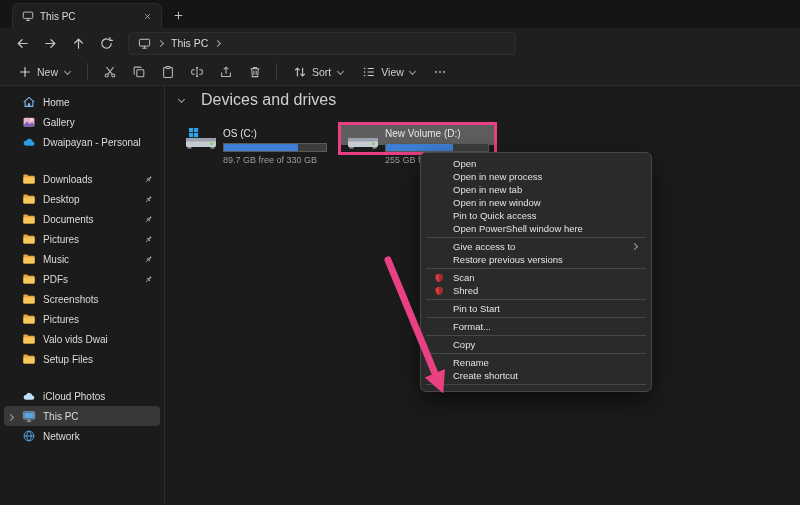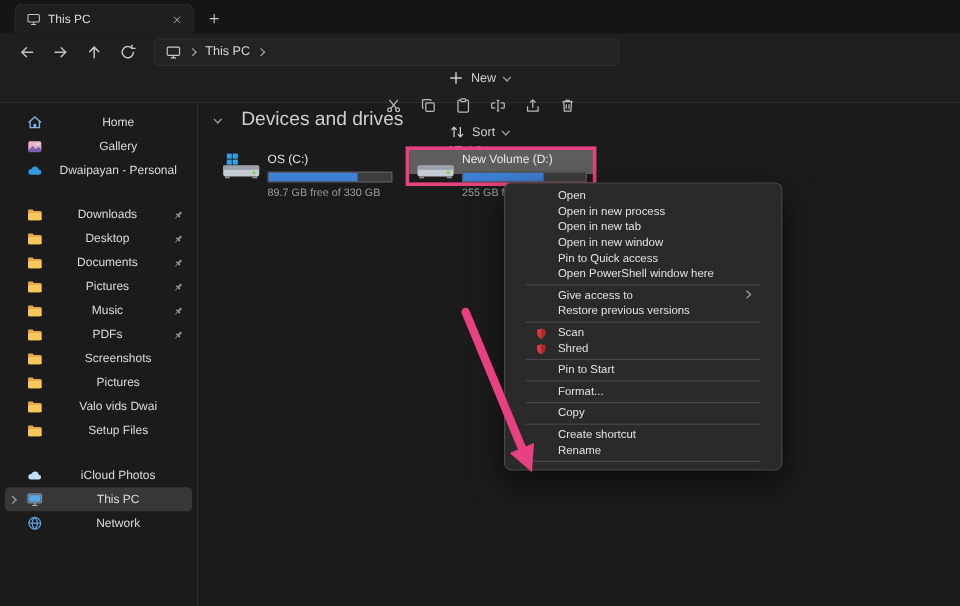--- a/index.html
+++ b/index.html
@@ -18,60 +18,60 @@
   .newtab svg{width:11px;height:11px;}
 
   
   .navbar{position:absolute;left:0;top:28px;width:800px;height:30px;background:#1f1f1f;display:flex;align-items:center;gap:3px;padding:0 10px;}
   .nav-btn{width:25px;height:24px;display:flex;align-items:center;justify-content:center;color:#c4c4c4;border-radius:4px;}
   .nav-btn svg{width:15px;height:15px;}
   .addressbar{margin-left:6px;height:23px;width:388px;background:#232323;border:1px solid #2e2e2e;border-radius:4px;display:flex;align-items:center;gap:6px;padding:0 9px;font-size:10.5px;color:#d9d9d9;}
   .crumb-ico svg{width:13px;height:13px;}
 
   
-  .toolbar{position:absolute;left:0;top:58px;width:800px;height:28px;background:#1f1f1f;border-bottom:1px solid #2c2c2c;display:flex;align-items:center;gap:2px;padding:0 10px;flex-direction:column;}
+  .toolbar{position:absolute;left:0;top:58px;width:800px;height:28px;background:#1f1f1f;border-bottom:1px solid #2c2c2c;display:flex;align-items:center;gap:2px;padding:0 10px;}
   .tb-btn{display:flex;align-items:center;gap:5px;height:23px;padding:0 8px;border-radius:4px;color:#cfcfcf;font-size:10.5px;}
   .tb-btn svg,.tb-iconbtn svg{width:14px;height:14px;}
   .tb-iconbtn{width:27px;height:23px;display:flex;align-items:center;justify-content:center;color:#b9b9b9;border-radius:4px;}
   .tb-group{display:flex;align-items:center;gap:2px;}
   .tb-sep{width:1px;height:17px;background:#3a3a3a;margin:0 6px;}
 
   .chev-down,.chev-right{width:8px;height:8px;display:inline-block;position:relative;flex:0 0 auto;}
   .chev-down::after,.chev-right::after{content:"";position:absolute;width:4px;height:4px;border-right:1.2px solid #a2a2a2;border-bottom:1.2px solid #a2a2a2;}
   .chev-down::after{left:1.5px;top:1px;transform:rotate(45deg);}
   .chev-right::after{left:1px;top:1.5px;transform:rotate(-45deg);}
 
   
   .content{position:absolute;left:0;top:86px;width:800px;height:419px;display:flex;}
   .sidebar{width:165px;height:100%;border-right:1px solid #2d2d2d;padding:6px 4px 0 4px;overflow:hidden;}
   .sb-item{height:20px;display:flex;align-items:center;gap:7px;padding:0 6px 0 18px;border-radius:4px;font-size:10px;color:#dcdcdc;position:relative;}
   .sb-item.selected{background:#383838;}
   .sb-chev{position:absolute;left:3px;top:6px;}
   .sb-ico svg{width:14px;height:14px;}
-  .sb-label{flex:1;overflow:hidden;text-overflow:ellipsis;white-space:nowrap;text-align:center;}
+  .sb-label{flex:1;overflow:hidden;text-overflow:ellipsis;white-space:nowrap;}
   .sb-pin{margin-left:auto;}
   .sb-pin svg{width:11px;height:11px;}
   .sb-gap{height:17px;}
 
   .main{flex:1;padding:6px 0 0 12px;position:relative;}
   .section-header{display:flex;align-items:center;gap:16px;font-size:16px;color:#cfcfcf;height:15px;}
   .drives{display:flex;gap:12px;margin-top:18px;padding-left:4px;}
   .drive-tile{width:150px;display:flex;gap:6px;position:relative;padding:2px 4px;}
   .drive-tile>*{position:relative;z-index:1;}
   .drive-ico svg{width:32px;height:26px;}
   .drive-info{flex:1;min-width:0;}
   .drive-name{font-size:10px;line-height:14px;white-space:nowrap;overflow:hidden;}
   .drive-bar{width:100%;height:9px;background:#3d3d3d;border:1px solid #5a5a5a;margin:2px 0 3px 0;}
   .drive-fill{height:100%;background:#3e7fd4;}
   .drive-free{font-size:9px;color:#9c9c9c;white-space:nowrap;overflow:hidden;}
   .sel-bg{position:absolute;left:-2px;right:-2px;top:0;height:20px;background:#5e5e5e;z-index:0;}
   .tile-annot{position:absolute;left:-5px;right:-4px;top:-3px;height:33px;border:3px solid var(--annot);z-index:6;}
 
   
-  .context-menu{position:absolute;left:420px;top:152px;width:232px;background:#2a2a2a;border:1px solid #474747;border-radius:6px;padding:4px 16px;box-shadow:0 10px 26px rgba(0,0,0,.55);z-index:10;}
+  .context-menu{position:absolute;left:420px;top:152px;width:232px;background:#2a2a2a;border:1px solid #474747;border-radius:6px;padding:4px 4px;box-shadow:0 10px 26px rgba(0,0,0,.55);z-index:10;}
   .menu-item{height:13px;display:flex;align-items:center;padding:0 8px 0 9px;font-size:9.5px;color:#e3e3e3;position:relative;}
   .mi-icon{width:19px;display:flex;align-items:center;flex:0 0 auto;}
   .mi-icon svg{width:10px;height:10px;}
   .mi-label{flex:1;white-space:nowrap;overflow:hidden;}
   .menu-sep{height:1px;background:#474747;margin:2px 1px;}
   .annot-box{position:absolute;left:-5px;right:-8px;top:-3px;bottom:-3px;border:3px solid var(--annot);z-index:6;}
 
   .annot-arrow{position:absolute;left:366px;top:248px;z-index:12;pointer-events:none;}
 </style>
 </head>
@@ -570,25 +570,25 @@
       <span class="mi-label">Format...</span>
     </div>
     <div class="menu-sep"></div>
     <div class="menu-item">
       <span class="mi-icon"></span>
       <span class="mi-label">Copy</span>
     </div>
     <div class="menu-sep"></div>
     <div class="menu-item">
       <span class="mi-icon"></span>
+      <span class="mi-label">Rename</span>
+    </div>
+    <div class="menu-item">
+      <span class="mi-icon"></span>
       <span class="mi-label">Create shortcut</span>
-    </div>
-    <div class="menu-item">
-      <span class="mi-icon"></span>
-      <span class="mi-label">Rename</span>
     </div>
     <div class="menu-sep"></div>
   </div>
 
 <svg class="annot-arrow" width="110" height="155" viewBox="0 0 110 155">
   <defs>
     <marker id="ah" markerUnits="userSpaceOnUse" markerWidth="22" markerHeight="22" refX="3" refY="11" orient="auto">
       <path d="M0 0 L22 11 L0 22 Z" fill="var(--annot)"></path>
     </marker>
   </defs>

